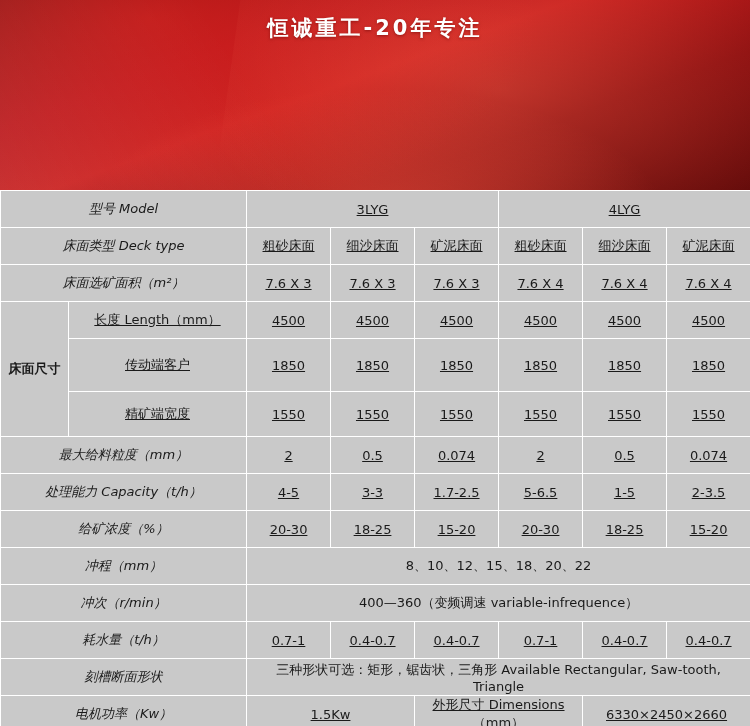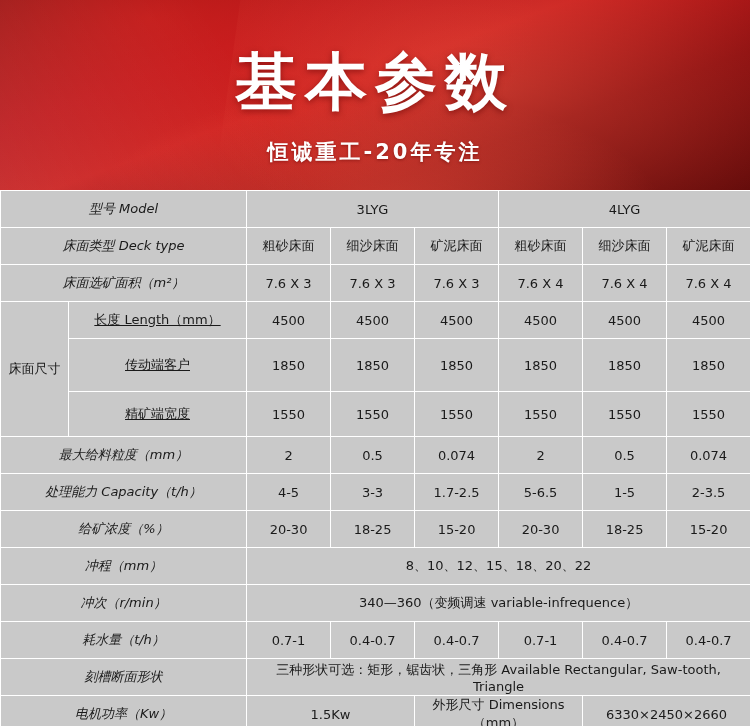--- a/index.html
+++ b/index.html
@@ -63,33 +63,32 @@
     text-align:center;
     vertical-align:middle;
     font-size:13px;
     color:#1a1a1a;
     padding:0 2px;
     background:#c9c9c9;
     height:36px;
   }
   td.lbl{background:#c0c0c0;font-size:13.5px;font-style:italic;}
   td.lbl2{background:#c4c4c4;font-size:13px;text-decoration:underline;}
-  td.val{background:#d2d2d2;}
+  td.val{background:#d2d2d2;text-decoration:underline;}
   td.wide{background:#d2d2d2;margin-left:41px;}
-  td.tall{background:#c0c0c0;}
+  td.tall{background:#c0c0c0;font-weight:bold;}
   .small{font-size:12px;}
 </style>
 </head>
 <body>
 
 <div class="page">
 
   <div class="banner">
     <div class="banner-inner">
-      <div class="banner-title">基本参数</div>
       <div class="banner-sub">恒诚重工-20年专注</div>
     </div>
   </div>
 
   <table class="spec">
     <colgroup>
       <col style="width:68px">
       <col style="width:178px">
       <col style="width:84px">
       <col style="width:84px">
@@ -187,21 +186,21 @@
       <td class="val">15-20</td>
     </tr>
 
     <tr>
       <td class="lbl" colspan="2">冲程（mm）</td>
       <td class="wide" colspan="6">8、10、12、15、18、20、22</td>
     </tr>
 
     <tr>
       <td class="lbl" colspan="2">冲次（r/min）</td>
-      <td class="wide" colspan="6">340—360（变频调速  variable-infrequence）</td>
+      <td class="wide" colspan="6">400—360（变频调速  variable-infrequence）</td>
     </tr>
 
     <tr>
       <td class="lbl" colspan="2">耗水量（t/h）</td>
       <td class="val">0.7-1</td>
       <td class="val">0.4-0.7</td>
       <td class="val">0.4-0.7</td>
       <td class="val">0.7-1</td>
       <td class="val">0.4-0.7</td>
       <td class="val">0.4-0.7</td>

